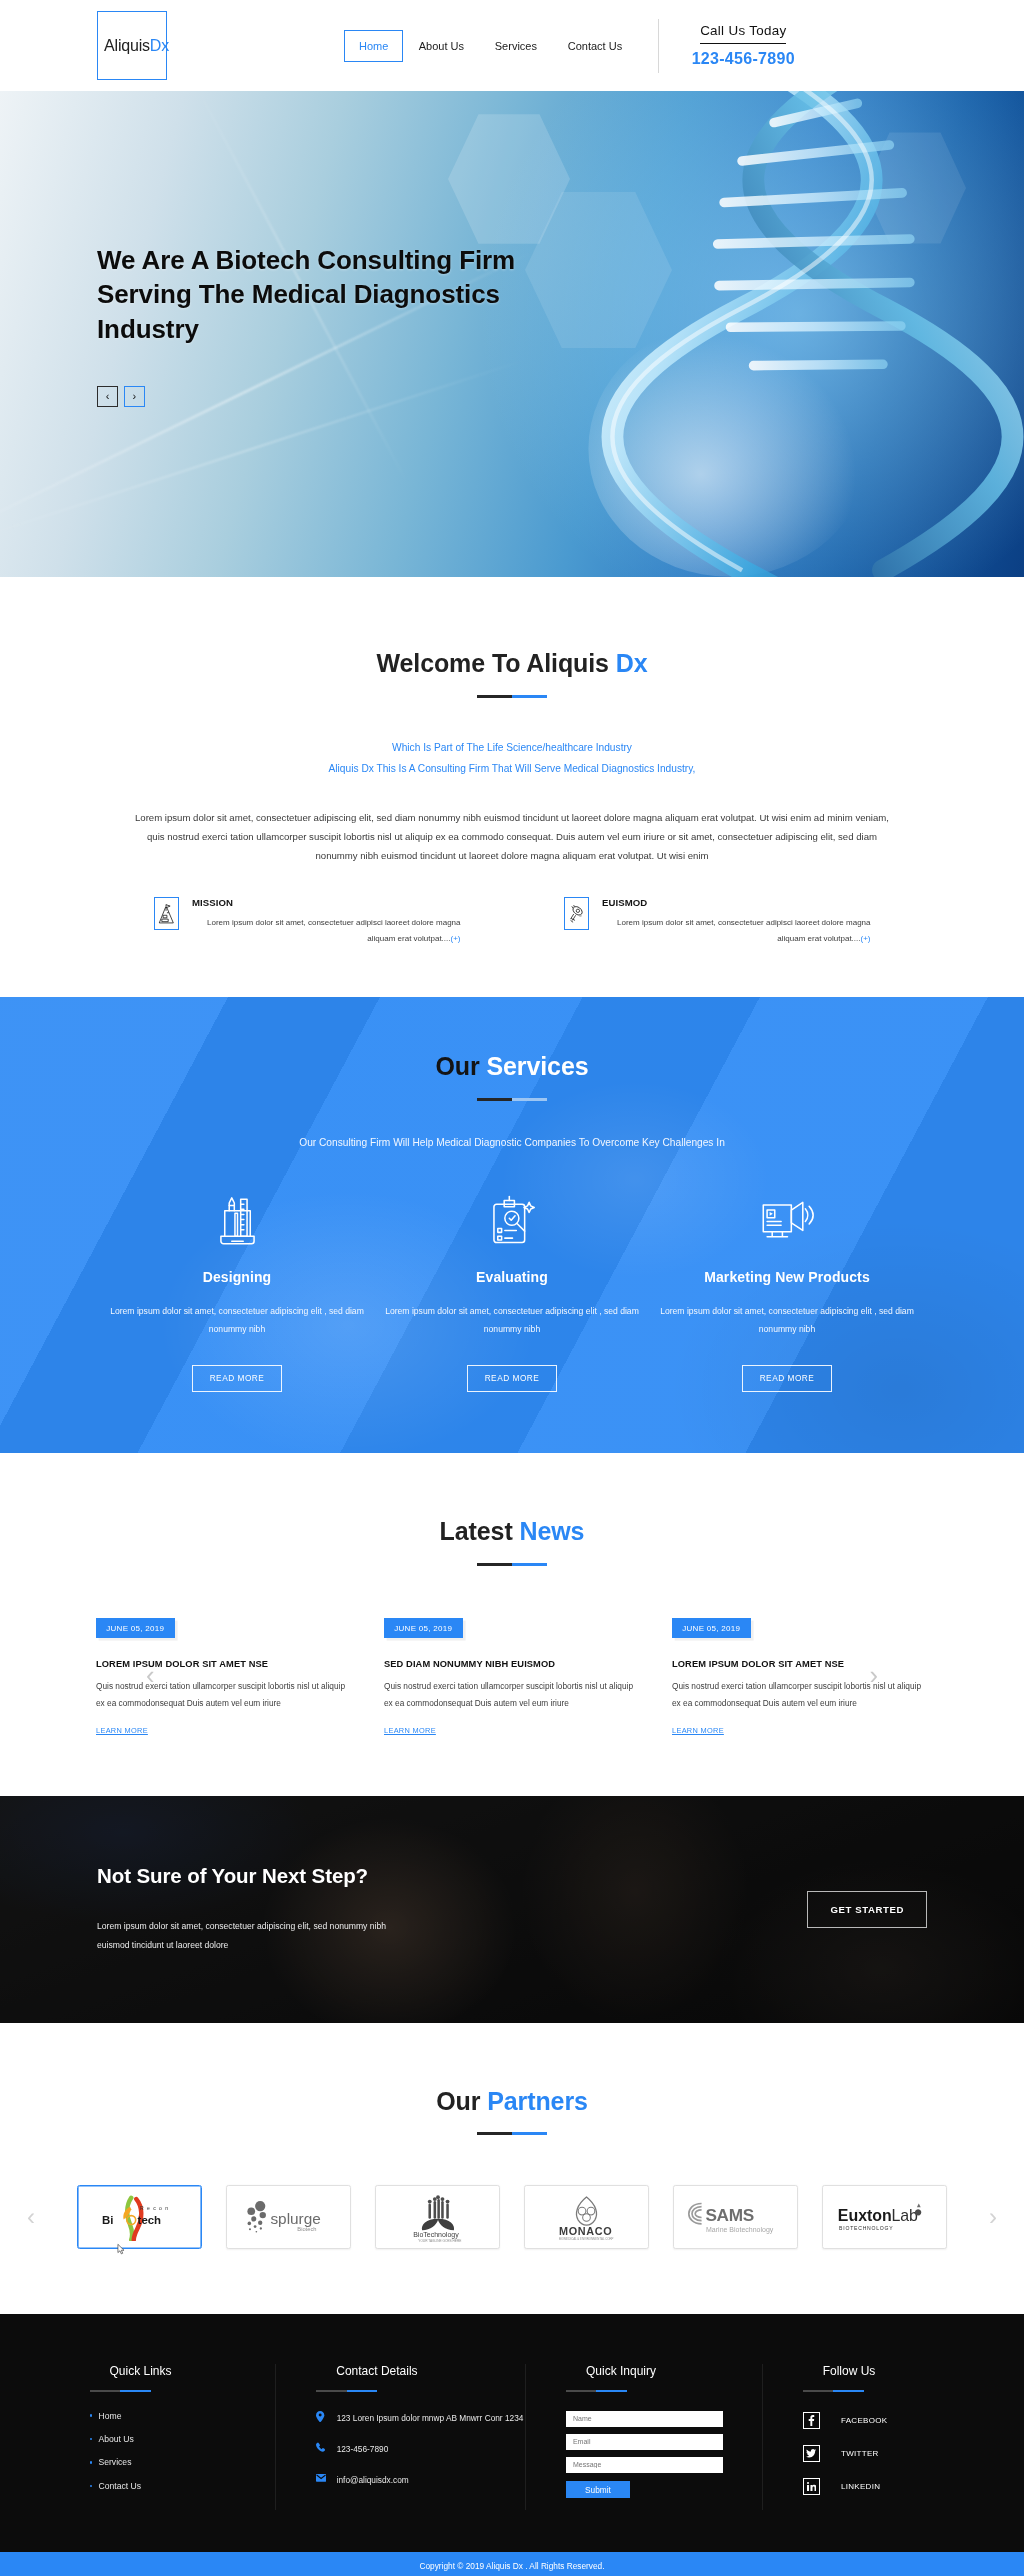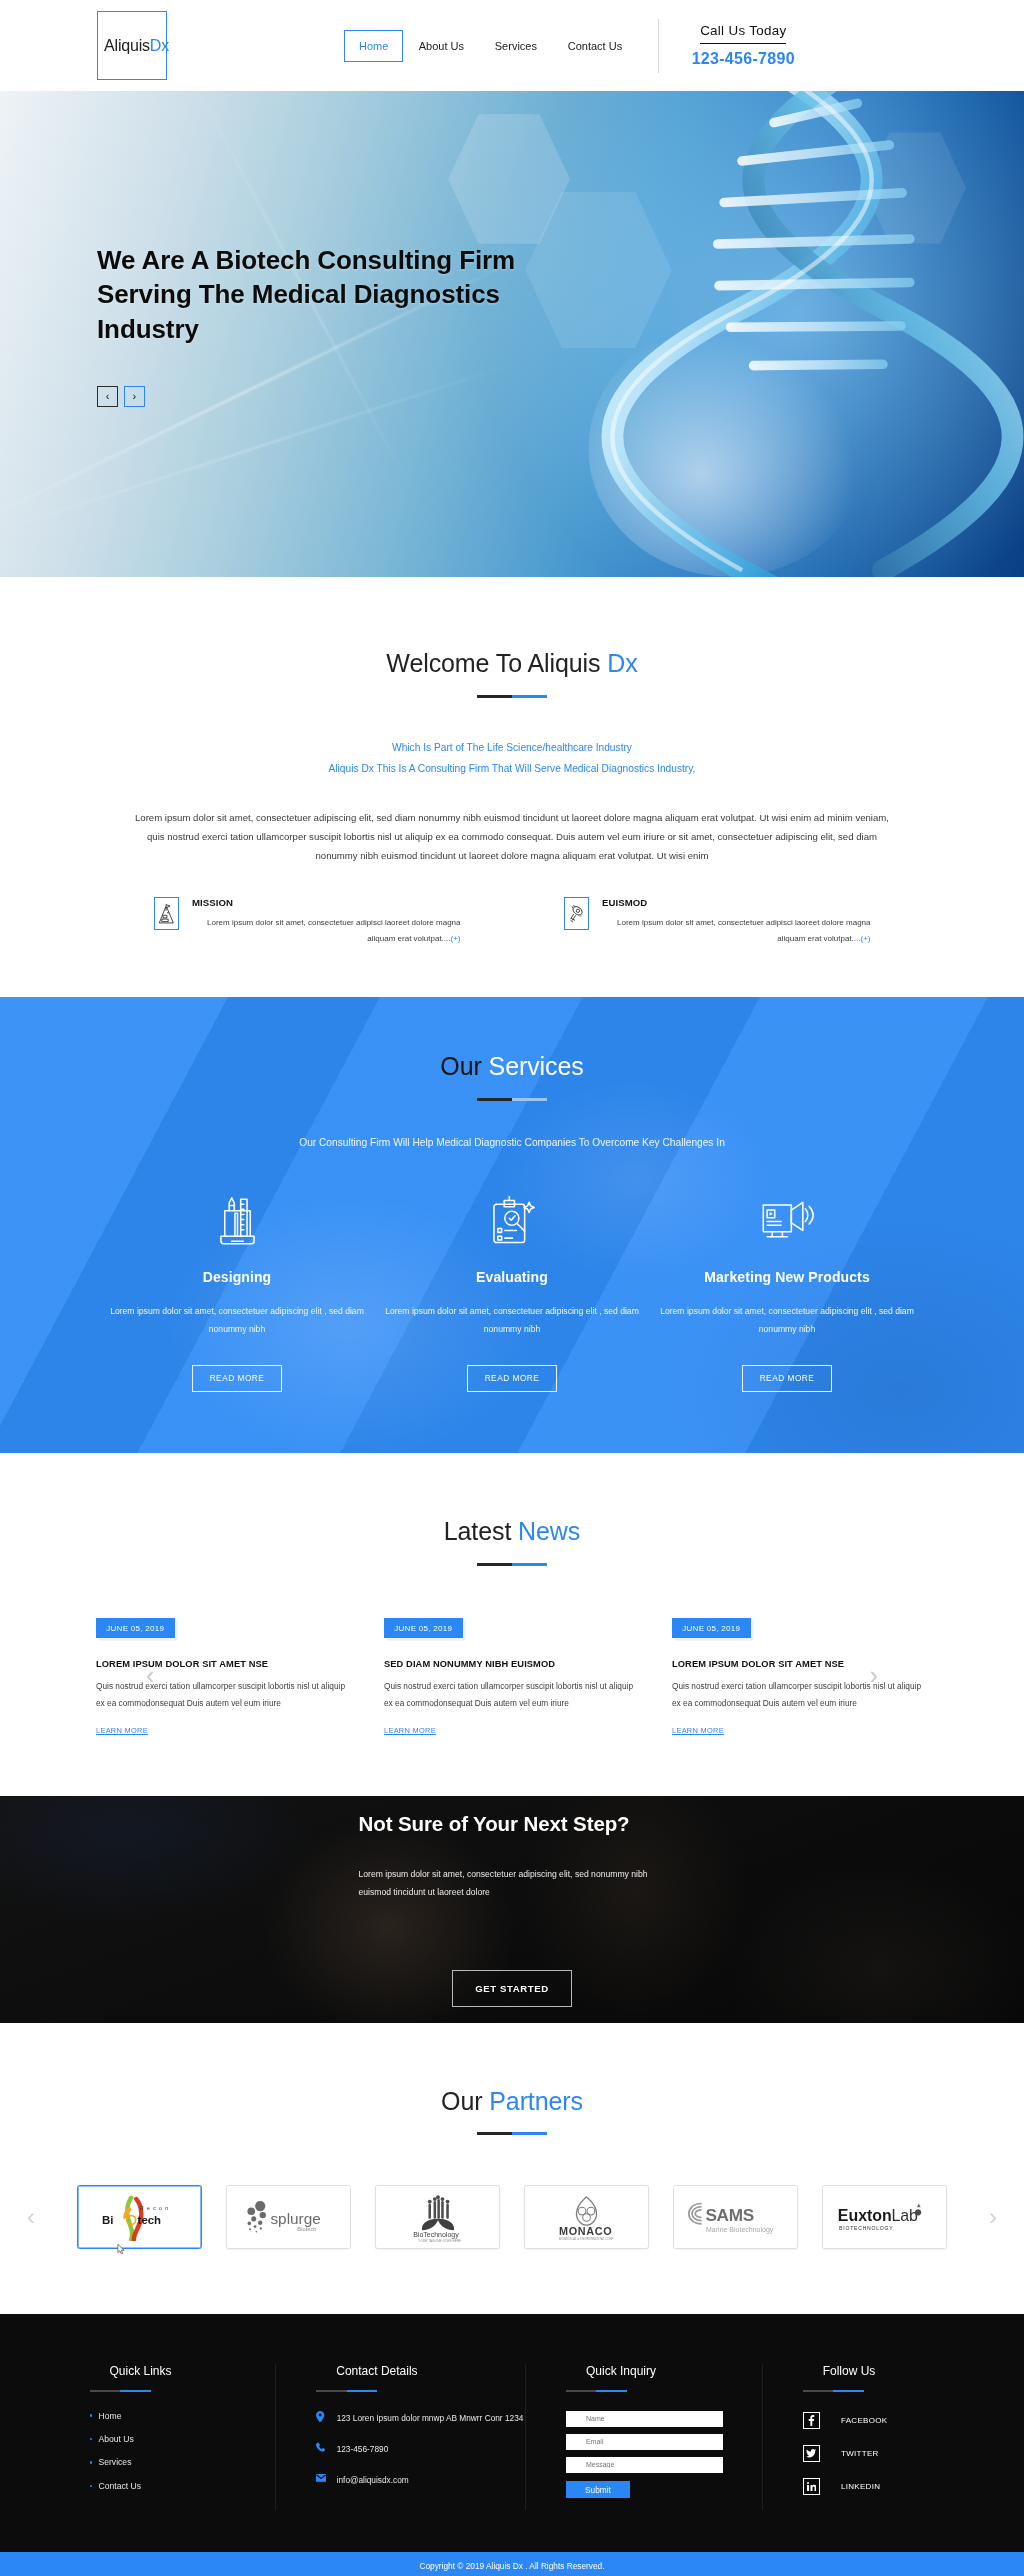--- a/index.html
+++ b/index.html
@@ -51,21 +51,21 @@
   .hero-arrows { margin-top:40px; display:flex; gap:5.8px; }
   .hero-arrows button {
     width:21px; height:21px; background:transparent; font-size:11px; line-height:1;
     display:flex; align-items:center; justify-content:center; cursor:pointer; color:#111;
     font-family:"Liberation Sans",sans-serif;
   }
   .arr-prev { border:0.6px solid #2c2c2c; }
   .arr-next { border:0.6px solid #2a87f5; }
 
   
-  .sec-title { text-align:center; font-size:25px; font-weight:400; letter-spacing:-0.1px; }
+  .sec-title { text-align:center; font-size:25px; font-weight:700; letter-spacing:-0.1px; }
   .sec-title .hl { color:#2a87f5; }
   .sec-rule { width:70px; height:3.2px; margin:16.6px auto 0; display:flex; }
   .sec-rule i { display:block; height:100%; flex:1; }
   .sec-rule i:first-child { background:#262626; }
   .sec-rule i:last-child { background:#2a87f5; }
 
   
   .welcome { padding:72px 0 50px; background:#fff; }
   .welcome-sub { margin-top:40px; text-align:center; color:#2a87f5; font-size:10.2px; line-height:2.05; }
   .welcome-body {
@@ -134,21 +134,21 @@
     content:""; position:absolute; inset:0;
     background:
       radial-gradient(ellipse 192px 166px at 38% 58%, rgba(120,96,78,.55), rgba(0,0,0,0) 66%),
       radial-gradient(ellipse 166px 192px at 62% 42%, rgba(92,74,60,.40), rgba(0,0,0,0) 68%),
       radial-gradient(ellipse 269px 128px at 12% 16%, rgba(40,58,96,.50), rgba(0,0,0,0) 72%),
       radial-gradient(ellipse 230px 154px at 86% 76%, rgba(70,62,56,.40), rgba(0,0,0,0) 70%),
       linear-gradient(160deg,#232323 0%,#1a1a1a 40%,#141414 70%,#0f0f0f 100%);
   }
   .cta::after{ content:""; position:absolute; inset:0; background:rgba(0,0,0,.46); }
   .cta-inner { position:relative; z-index:5; display:flex; align-items:center; justify-content:space-between;
-    padding:16px 97px; height:100%;flex-direction:column; }
+    padding:16px 97px; height:100%; }
   .cta-h { font-size:20.5px; font-weight:700; color:#fff; letter-spacing:-0.1px; }
   .cta-p { margin-top:29px; font-size:8.6px; color:#ededed; line-height:2.1; max-width:307px; }
   .cta-btn {
     border:0.6px solid #b9b9b9; color:#fff; background:transparent; font-size:9.6px;
     letter-spacing:0.6px; font-weight:700; padding:12px 22px; cursor:pointer;
     font-family:"Liberation Sans",sans-serif;
   }
 
   
   .partners { padding:64px 16px 65px; background:#fff; position:relative; }
@@ -178,21 +178,21 @@
   .fh-rule i:last-child { background:#2a87f5; }
   .flinks { margin-top:19px; list-style:none; }
   .flinks li { margin-bottom:13.4px; font-size:8.6px; color:#e6e6e6; display:flex; align-items:center; gap:6.4px; }
   .flinks li::before { content:""; width:2.6px; height:2.6px; border-radius:50%; background:#2a87f5; display:block; }
   .fcontact { margin-top:19px; }
   .fc-row { display:flex; gap:10.2px; align-items:flex-start; margin-bottom:16.6px; }
   .fc-ico { flex:0 0 10.2px; color:#2a87f5; }
   .fc-txt { font-size:8.3px; color:#e8e8e8; line-height:1.75; }
   .finput {
     display:block; width:157px; height:16.6px; background:#fff; border:none; outline:none;
-    font-size:7px; color:#555; padding:0 20px; margin-bottom:6.4px;
+    font-size:7px; color:#555; padding:0 7px; margin-bottom:6.4px;
     font-family:"Liberation Sans",sans-serif;
   }
   .fsubmit {
     margin-top:1.3px; width:64px; height:17.3px; background:#2a87f5; border:none; color:#fff;
     font-size:8.3px; cursor:pointer; font-family:"Liberation Sans",sans-serif;
   }
   .fsocial { margin-top:20.5px; }
   .fs-row { display:flex; align-items:center; gap:21px; margin-bottom:15.4px; }
   .fs-ico { width:17.3px; height:17.3px; border:0.6px solid #fff; display:flex; align-items:center; justify-content:center; color:#fff; font-size:8.3px; font-weight:700; }
   .fs-lbl { font-size:8px; color:#fff; letter-spacing:0.3px; }

